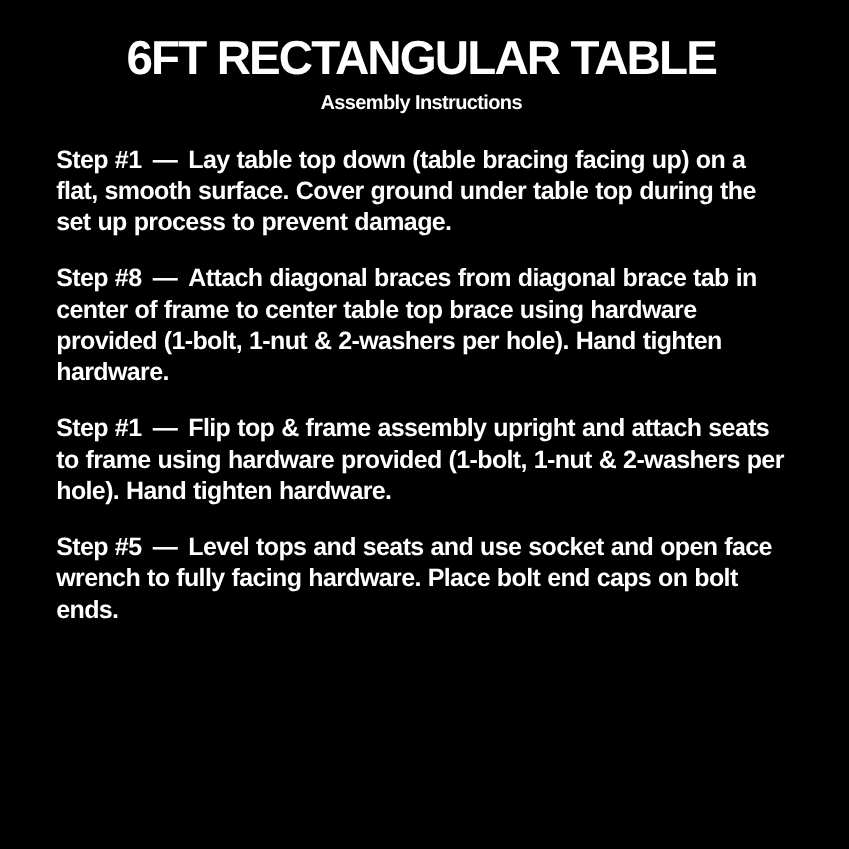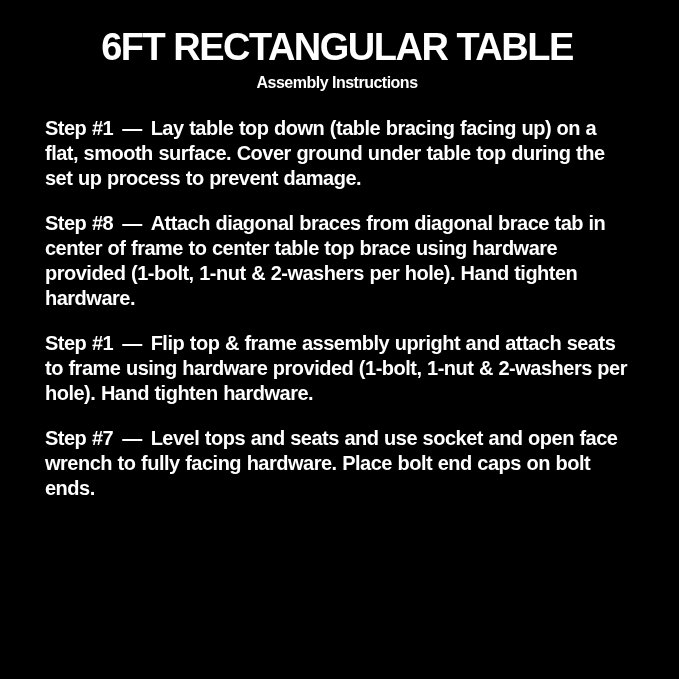--- a/index.html
+++ b/index.html
@@ -62,17 +62,17 @@
 
   <div class="steps">
 
     <p class="step"><span>Step #1</span><span class="step-separator">—</span><span>Lay table top down (table bracing facing up) on a flat, smooth surface. Cover ground under table top during the set up process to prevent damage.</span></p>
 
 
     <p class="step"><span>Step #8</span><span class="step-separator">—</span><span>Attach diagonal braces from diagonal brace tab in center of frame to center table top brace using hardware provided (1-bolt, 1-nut &amp; 2-washers per hole). Hand tighten hardware.</span></p>
 
     <p class="step"><span>Step #1</span><span class="step-separator">—</span><span>Flip top &amp; frame assembly upright and attach seats to frame using hardware provided (1-bolt, 1-nut &amp; 2-washers per hole). Hand tighten hardware.</span></p>
 
-    <p class="step"><span>Step #7</span><span class="step-separator">—</span><span>Level tops and seats and use socket and open face wrench to fully facing hardware. Place bolt end caps on bolt ends.</span></p>
+    <p class="step"><span>Step #5</span><span class="step-separator">—</span><span>Level tops and seats and use socket and open face wrench to fully facing hardware. Place bolt end caps on bolt ends.</span></p>
 
   </div>
 
 </div>
 
 </body></html>

